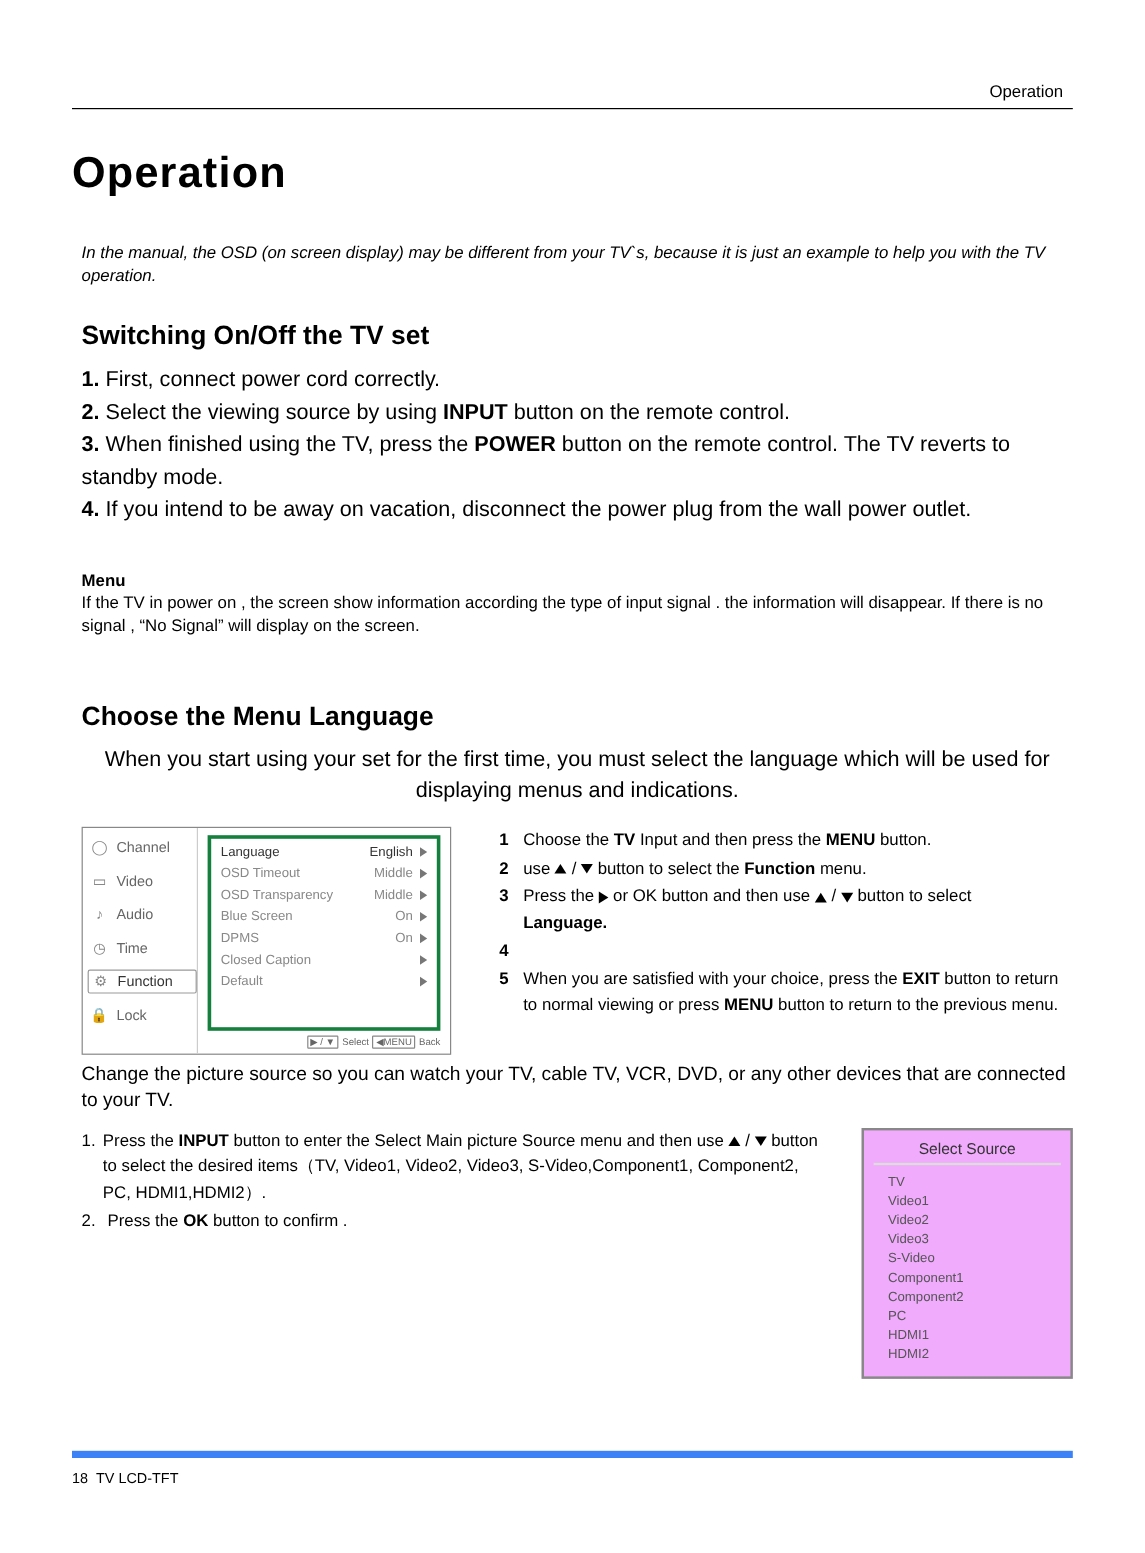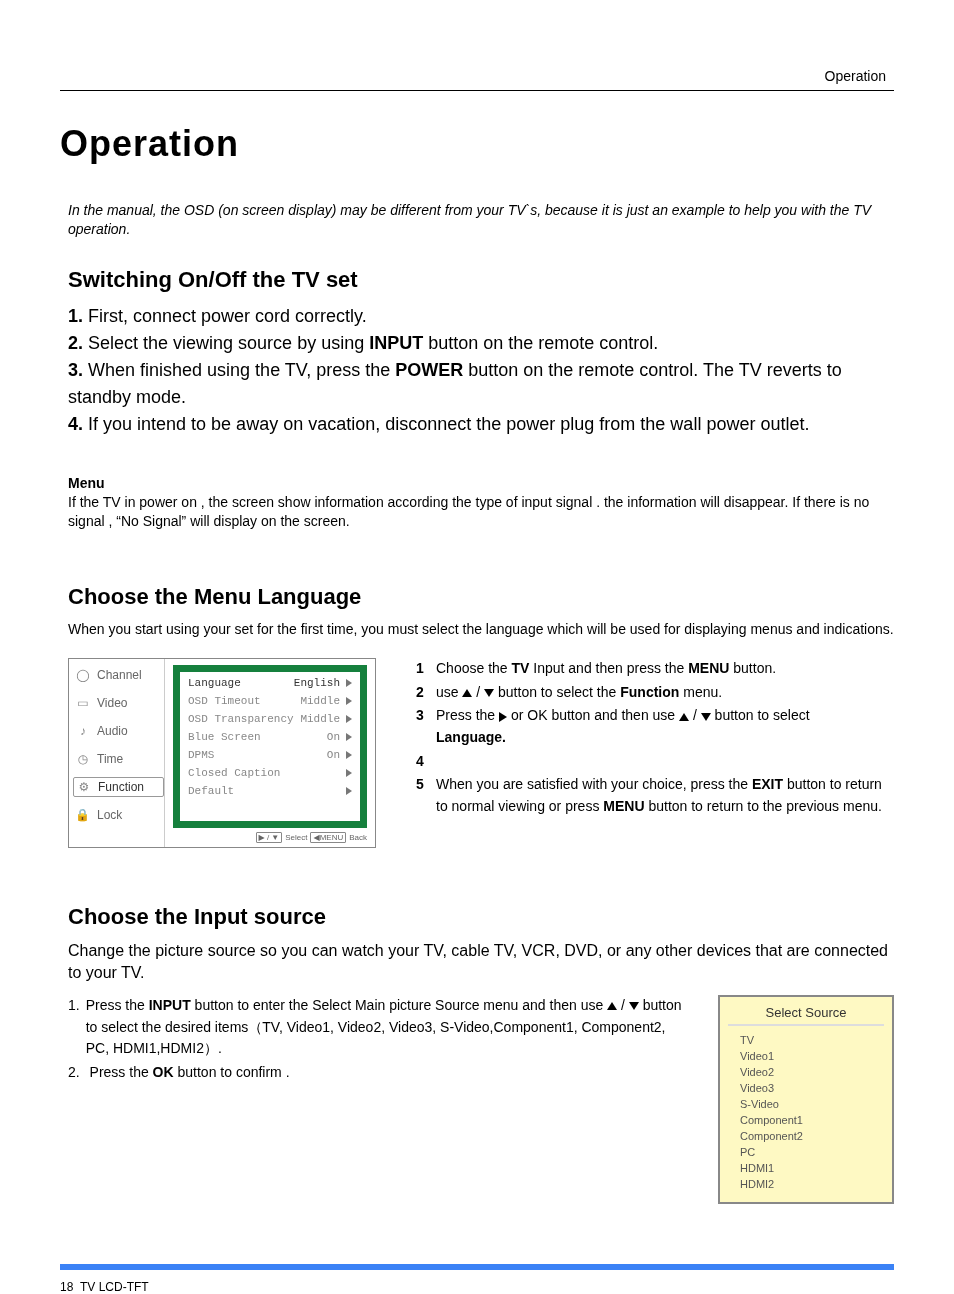--- a/index.html
+++ b/index.html
@@ -49,24 +49,25 @@
   }
   .steps .row b.num { font-weight: bold; }
   .note-block {
     padding-left: 8px;
     margin-top: 36px;
     font-size: 14px;
     line-height: 1.35;
   }
   .note-block .heading { font-weight: bold; }
   .choose-lang-desc {
-    font-size: 14px;
+    font-size: 18px;
     line-height: 1.4;
     padding-left: 8px;
     margin-top: 4px;
+    text-align: center;
   }
   .lang-wrap {
     display: flex;
     gap: 40px;
     margin-top: 18px;
     padding-left: 8px;
   }
   
   .osd {
     border: 1.5px solid #888;
@@ -105,27 +106,26 @@
     border-radius: 2px;
     padding: 1px 2px;
   }
   .osd-panel {
     flex: 1;
     padding: 6px 8px 4px 8px;
     display: flex;
     flex-direction: column;
   }
   .panel-inner {
-    border: 7px solid #15803d;
+    border: 3px solid #15803d;
     flex: 1;
     padding: 4px 8px;
     display: flex;
     flex-direction: column;
     gap: 4px;
-    font-family: Liberation Mono, monospace;
   }
   .opt-row {
     display: flex;
     justify-content: space-between;
     align-items: center;
     font-size: 11px;
     color: #888;
     padding: 1px 0;
   }
   .opt-row.first { color: #333; }
@@ -188,21 +188,21 @@
     flex: 1;
     font-size: 14px;
     line-height: 1.55;
   }
   .input-steps .li { display:flex; gap:6px; margin-bottom:2px; }
   .src-box {
     border: 2px solid #888;
     width: 176px;
     padding: 8px 12px 10px 12px;
     flex-shrink: 0;
-    background: #fef9c3;
+    background: #f0abfc;
   }
   .src-box .hd {
     text-align: center;
     font-size: 13px;
     color: #333;
     padding-bottom: 6px;
     margin-bottom: 6px;
     position: relative;
   }
   .src-box .hd::after {
@@ -366,21 +366,20 @@
       <div class="li">
         <span class="n">4</span>
       </div>
       <div class="li">
         <span class="n">5</span>
         <span><span>When you are satisfied with your choice, press the </span><b>EXIT</b><span> button to return to normal viewing or press </span><b>MENU</b><span> button to return to the previous menu.</span></span>
       </div>
     </div>
   </div>
 
-  <h2 class="sec" style="margin-top:56px">Choose the Input source</h2>
   <div class="input-desc">Change the picture source so you can watch your TV, cable TV, VCR, DVD, or any other devices that are connected to your TV.</div>
 
   <div class="input-wrap">
     <div class="input-steps">
       <div class="li">
         <span>1.</span>
         <span><span>Press the </span><b>INPUT</b><span> button to enter the Select Main picture Source menu and then use </span><span class="tri-up"></span> / <span class="tri-down"></span><span> button to select the desired items（TV, Video1, Video2, Video3, S-Video,Component1, Component2, PC, HDMI1,HDMI2）.</span></span>
       </div>
       <div class="li">
         <span>2.</span>

